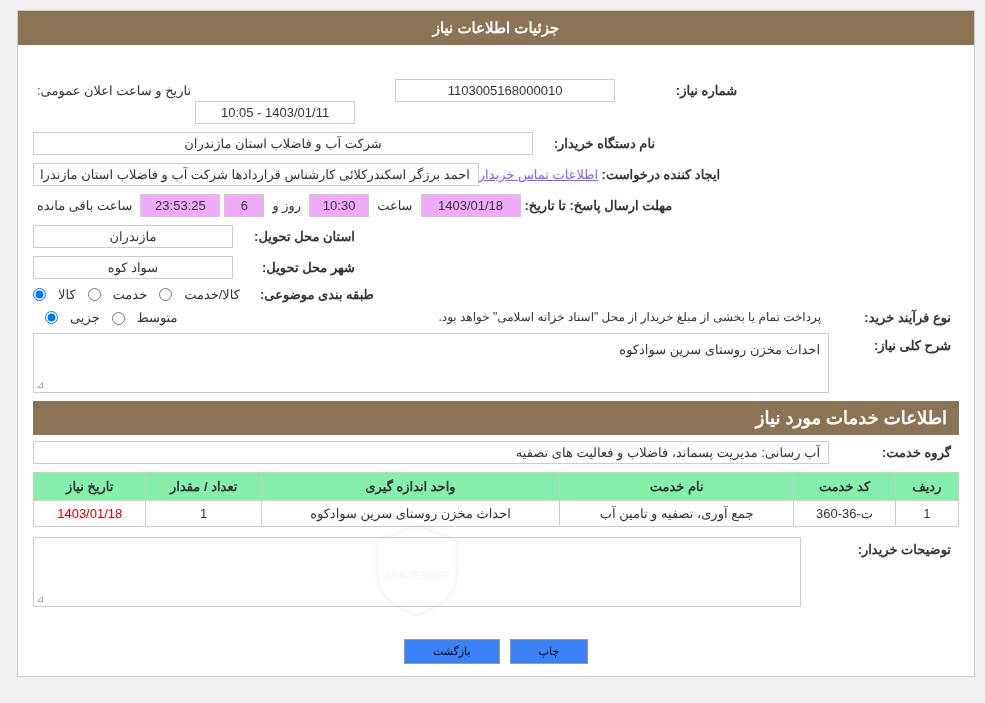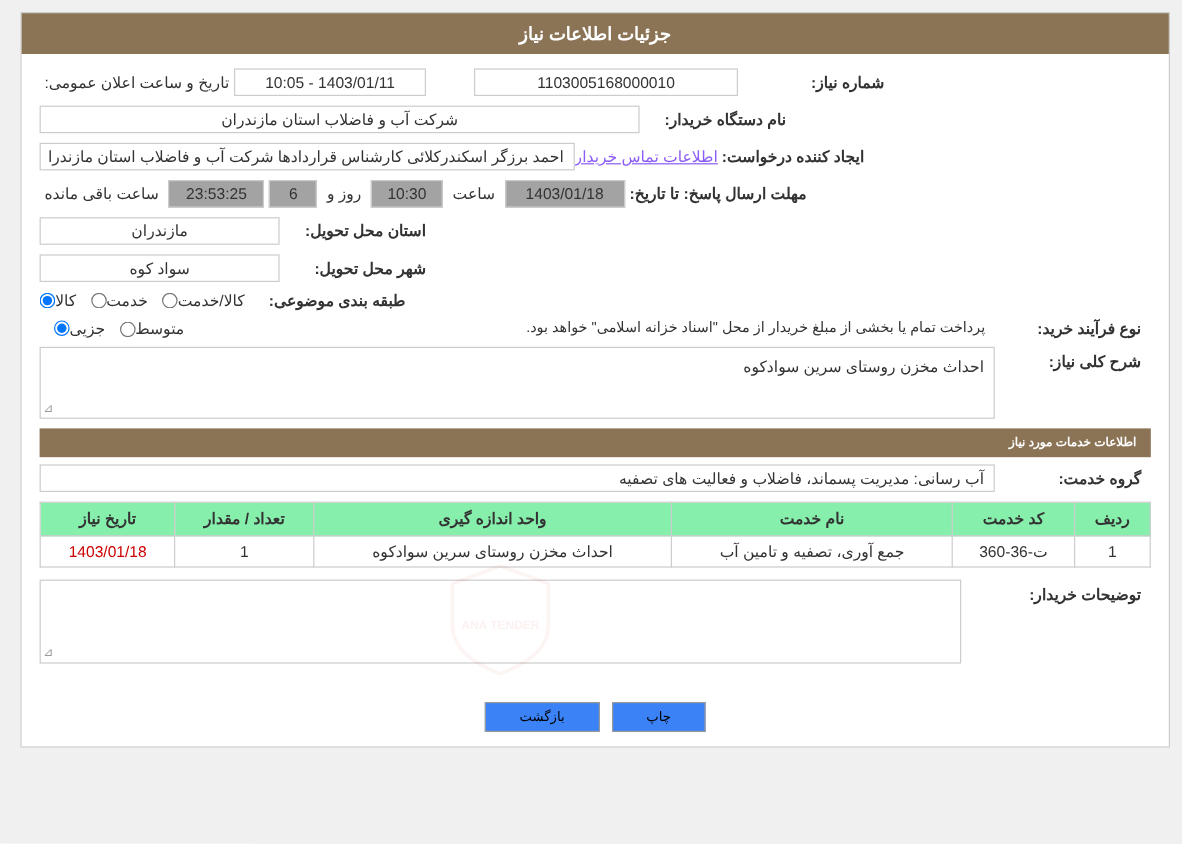--- a/index.html
+++ b/index.html
@@ -62,49 +62,49 @@
     .date-time-row {
       display: flex;
       align-items: center;
       justify-content: flex-end;
       margin-bottom: 8px;
       gap: 4px;
     }
     .small-box {
       border: 1px solid #ccc;
       padding: 3px 6px;
-      background: #a3a3a3;
+      background: #f0abfc;
       min-width: 60px;
       text-align: center;
     }
     .inline-label {
       white-space: nowrap;
       padding: 0 4px;
     }
     .section-header {
       background: #8B7355;
       color: #fff;
       padding: 6px 12px;
-      font-size: 10px;
+      font-size: 18px;
       font-weight: bold;
       margin-top: 8px;
       margin-bottom: 6px;
       text-align: right;
     }
     .radio-row {
       display: flex;
       align-items: center;
       justify-content: flex-end;
       margin-bottom: 8px;
       gap: 12px;
     }
     .radio-group {
       display: flex;
       align-items: center;
-      gap: 0;
+      gap: 12px;
     }
     .radio-input {
       margin: 0;
     }
     .purchase-type-row {
       display: flex;
       align-items: flex-start;
       justify-content: flex-end;
       margin-bottom: 8px;
     }
@@ -191,21 +191,21 @@
   <div class="main-container">
 
     <div class="header-bar">جزئیات اطلاعات نیاز</div>
 
     <div class="content-area">
 
       <div class="info-row">
         <span class="label-cell">شماره نیاز:</span>
         <div class="value-box" style="min-width:220px; text-align:center;">1103005168000010</div>
         <span style="width:40px;"></span>
-        <div class="value-box" style="min-width:160px; text-align:center;">1403/01/11 - 10:05</div>
+        <div class="value-box" style="min-width:160px; text-align:center;margin-top:44px;">1403/01/11 - 10:05</div>
         <span class="inline-label">تاریخ و ساعت اعلان عمومی:</span>
       </div>
 
       <div class="info-row">
         <span class="label-cell">نام دستگاه خریدار:</span>
         <div class="value-box value-box-wide" style="min-width:500px; text-align:center;">شرکت آب و فاضلاب استان مازندران</div>
       </div>
 
       <div class="info-row">
         <span class="label-cell">ایجاد کننده درخواست:</span>

